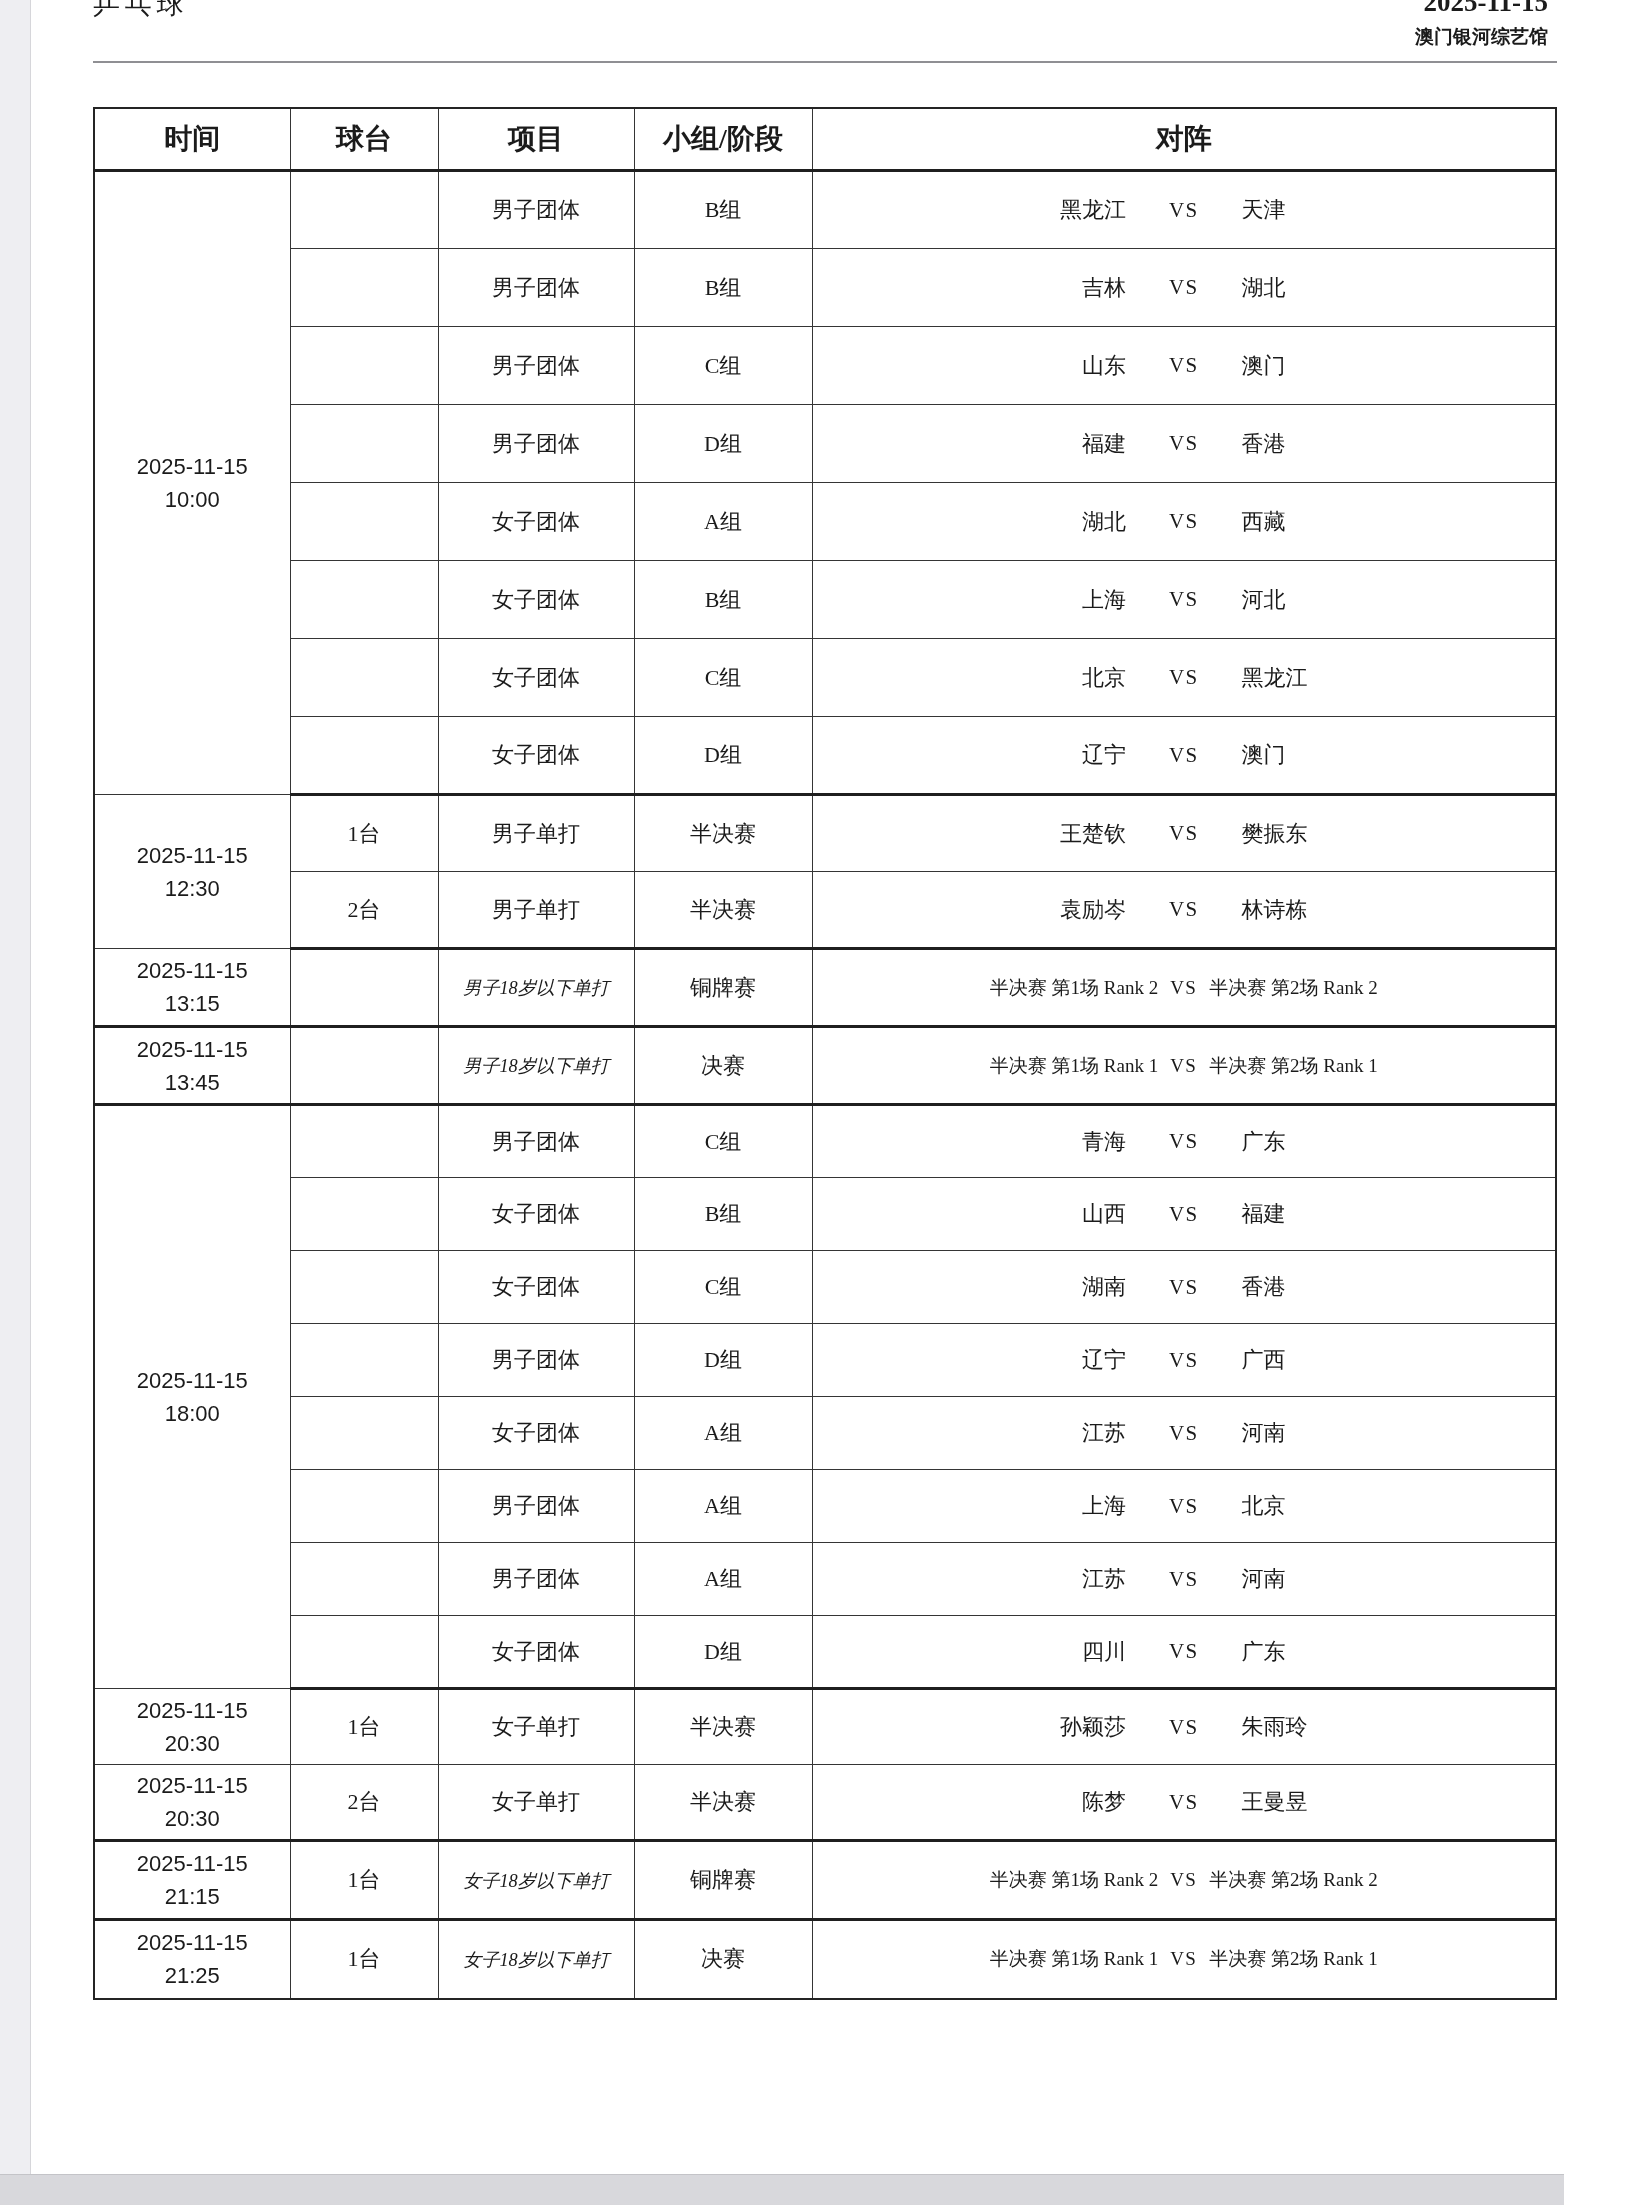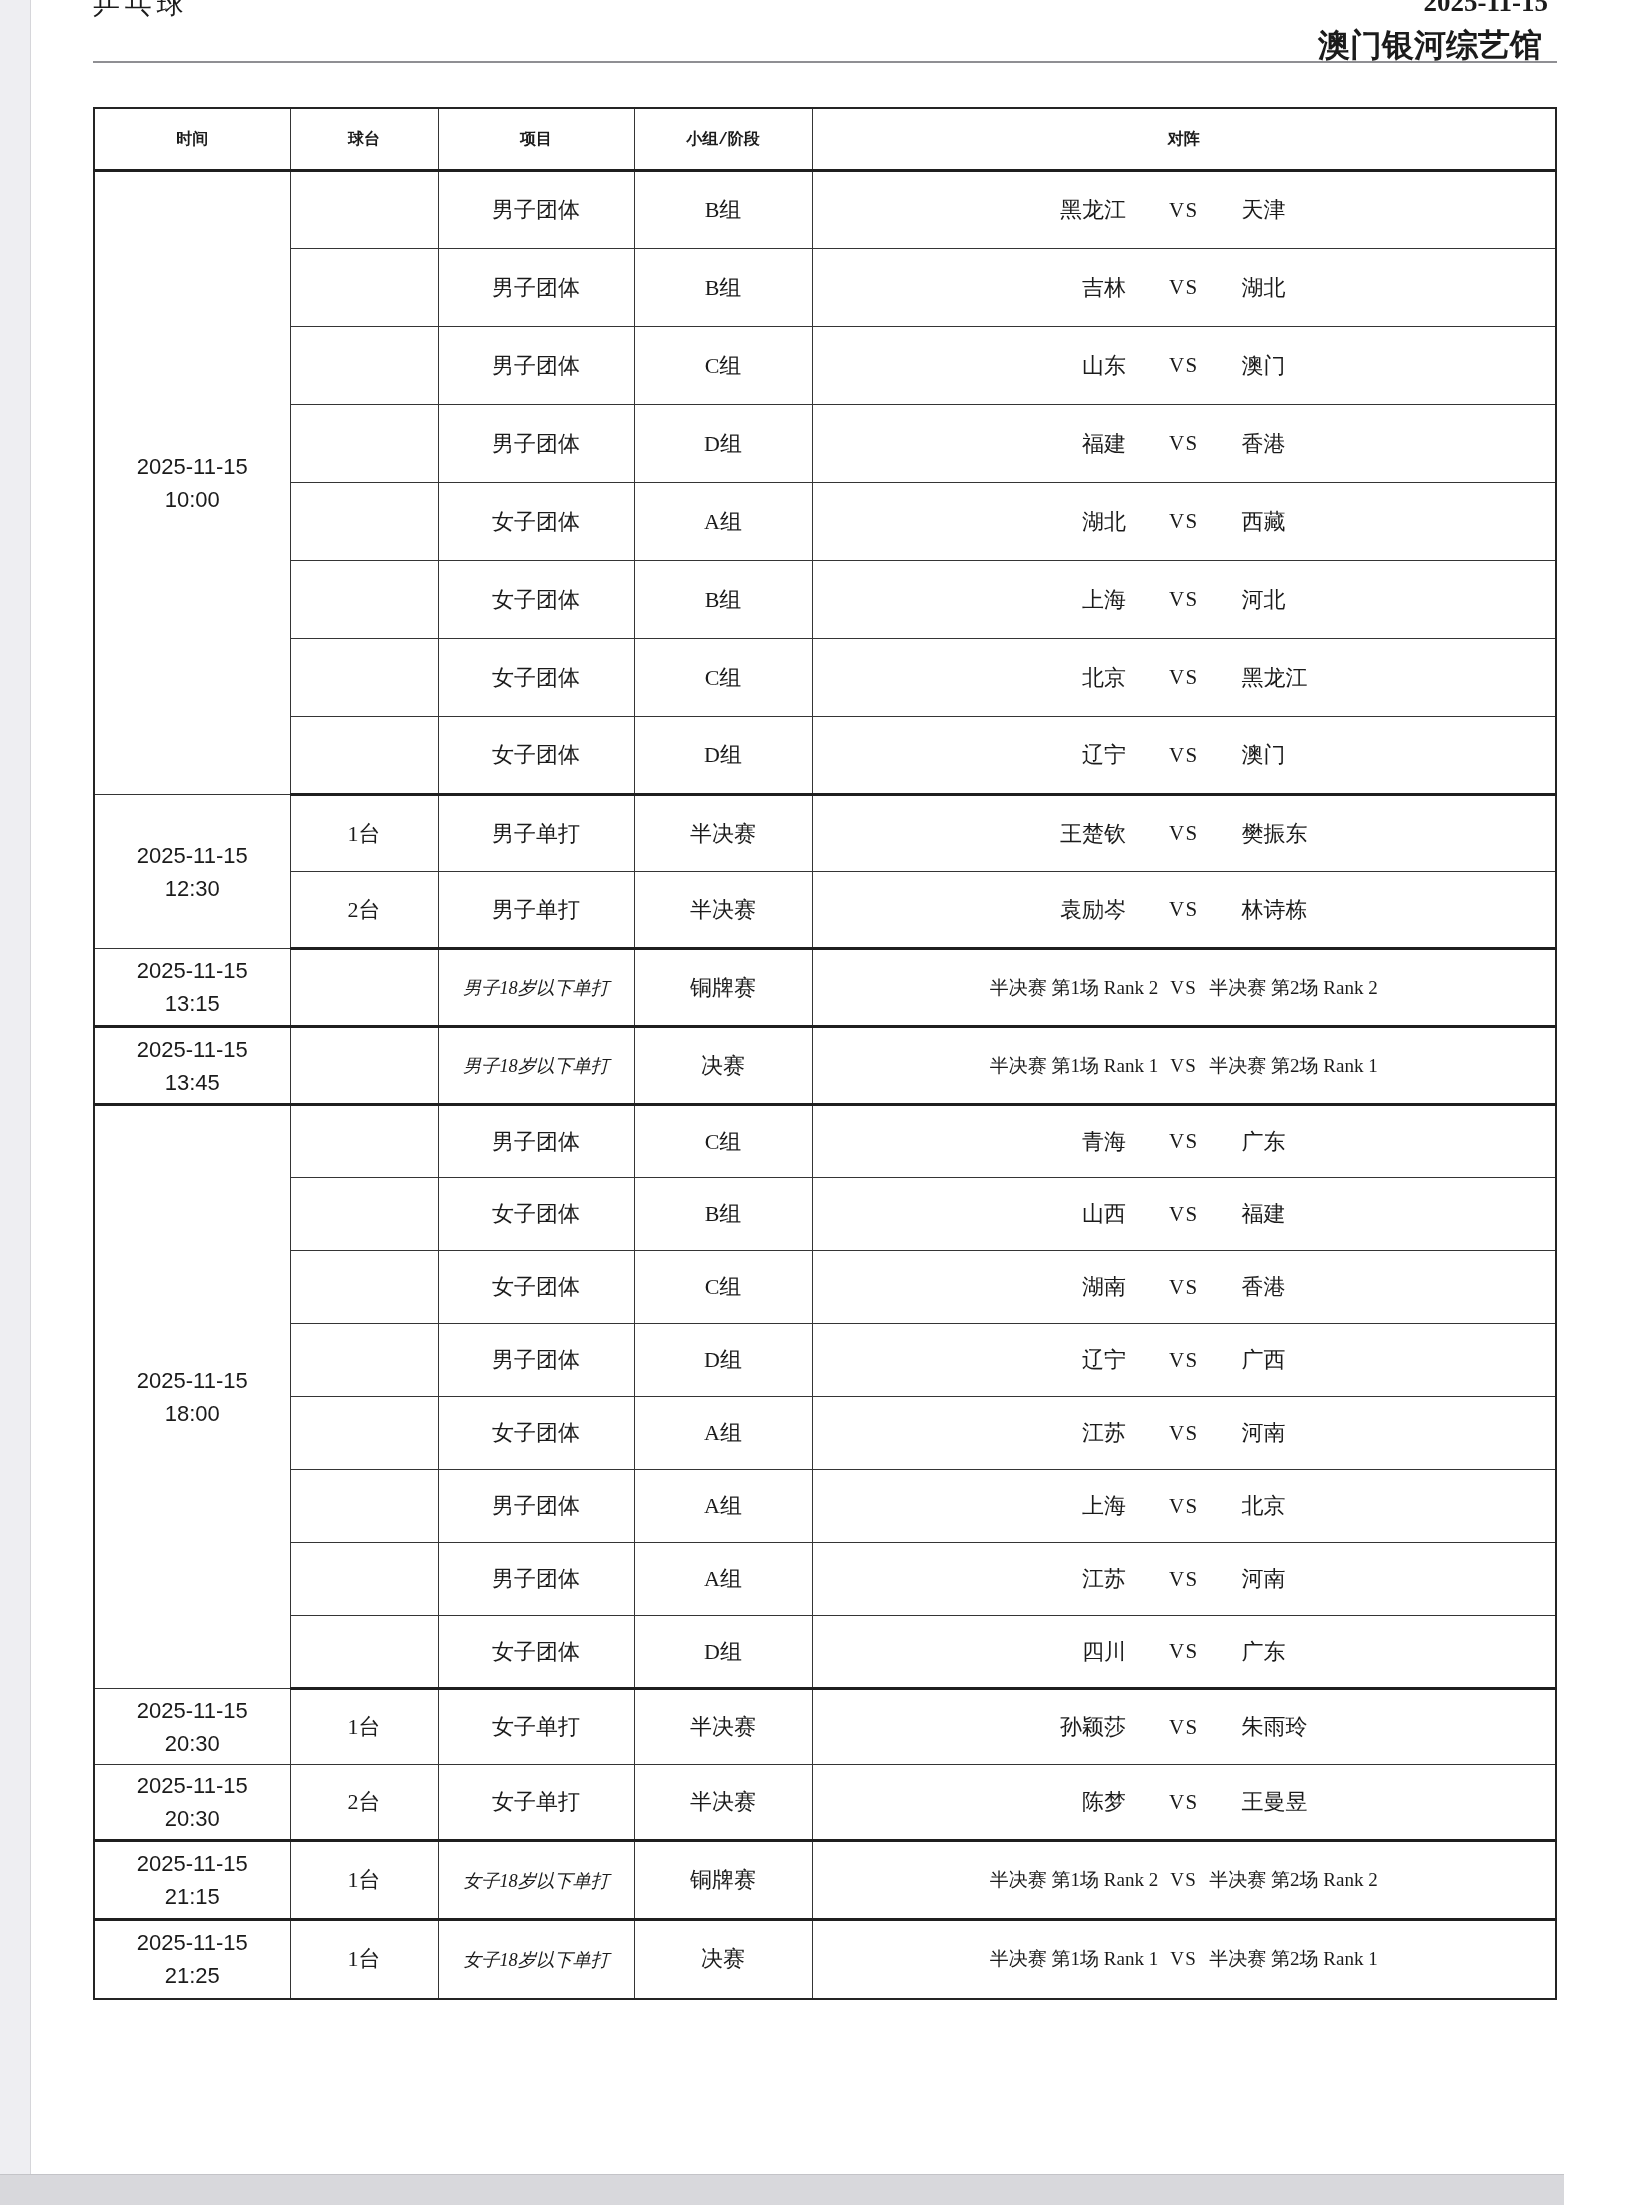--- a/index.html
+++ b/index.html
@@ -31,41 +31,41 @@
   .crop-text-left{
     position:absolute;left:63px;top:-14.4px;
     font-size:27px;font-weight:400;letter-spacing:4.8px;white-space:nowrap;
   }
   .hdr-date{
     position:absolute;right:66px;top:-13.5px;
     font-size:27px;font-weight:700;white-space:nowrap;
     font-family:"Liberation Serif",serif;
   }
   .hdr-venue{
-    position:absolute;right:72px;top:24px;
-    font-size:32px;font-weight:700;white-space:nowrap;
+    position:absolute;right:66px;top:24px;
+    font-size:19px;font-weight:700;white-space:nowrap;
     font-family:"Liberation Sans",sans-serif;
   }
   .hdr-rule{
     position:absolute;left:63px;top:61px;width:1464px;height:2.4px;
     background:#8f8f93;
   }
   table.sched{
     position:absolute;left:63px;top:107px;width:1463px;
     border-collapse:collapse;table-layout:fixed;
     border:2.9px solid #242424;
   }
   table.sched th,table.sched td{
     border:1.9px solid #353535;
     text-align:center;vertical-align:middle;
     padding:0;overflow:hidden;
   }
   table.sched th{
-    height:60px;font-weight:700;font-size:16px;
-    font-family:Liberation Mono, monospace;
+    height:60px;font-weight:700;font-size:28px;
+    font-family:Liberation Serif, serif;
     border-bottom:3.9px solid #1f1f1f;
     text-align:center;
   }
   tr.sep-thick > td{border-bottom:3.9px solid #1f1f1f;}
   td.time-cell{
     font-family:"Liberation Sans",sans-serif;
     font-size:22px;line-height:1.5;font-weight:400;
   }
   td.plain{font-size:22px;}
   td.event-long{font-size:18.3px;font-style:italic;}

